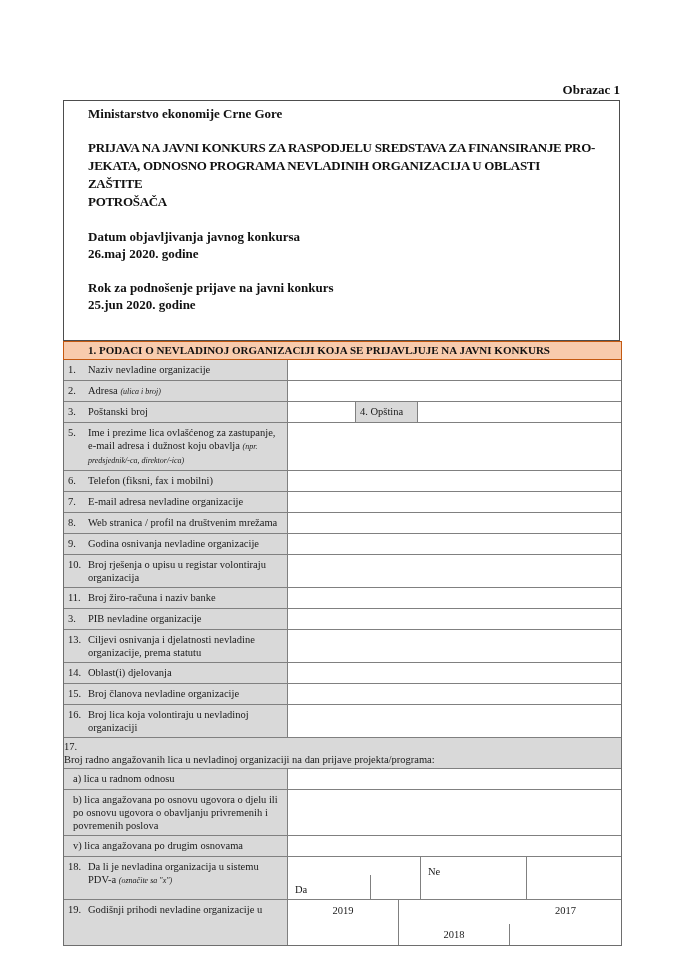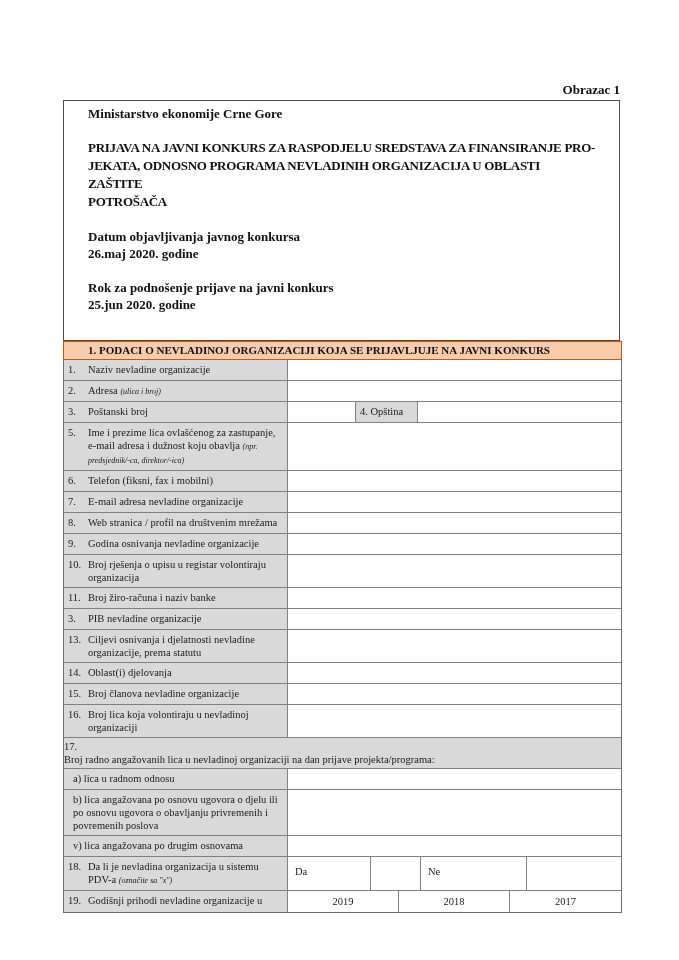--- a/index.html
+++ b/index.html
@@ -215,30 +215,30 @@
             <div class="label-cell">
               <div class="lbl sub-label">v) lica angažovana po drugim osnovama</div>
             </div>
             <div class="input-cell"></div>
           </div>
           <div class="row">
             <div class="label-cell">
               <div class="num">18.</div>
               <div class="lbl">Da li je nevladina organizacija u sistemu PDV-a <div class="note" style="display: inline;">(označite sa "x")</div></div>
             </div>
-            <div class="opt-cell cell-div" style="flex: 0 0 83px;">Da</div>
+            <div class="opt-cell cell-div" style="flex: 0 0 83px; margin-top: 18px;">Da</div>
             <div class="input-cell cell-div" style="flex: 0 0 50px;"></div>
             <div class="opt-cell cell-div" style="flex: 0 0 106px;">Ne</div>
             <div class="input-cell"></div>
           </div>
           <div class="row">
             <div class="label-cell">
               <div class="num">19.</div>
               <div class="lbl">Godišnji prihodi nevladine organizacije u</div>
             </div>
             <div class="yr-cell cell-div" style="flex: 0 0 111px;">2019</div>
-            <div class="yr-cell cell-div" style="flex: 0 0 111px;">2018</div>
+            <div class="yr-cell cell-div" style="flex: 0 0 111px; margin-top: 24px;">2018</div>
             <div class="yr-cell" style="flex: 1 1 auto;">2017</div>
           </div>
         </div>
     </div>
   </div>
 </div>
 
 </body></html>

